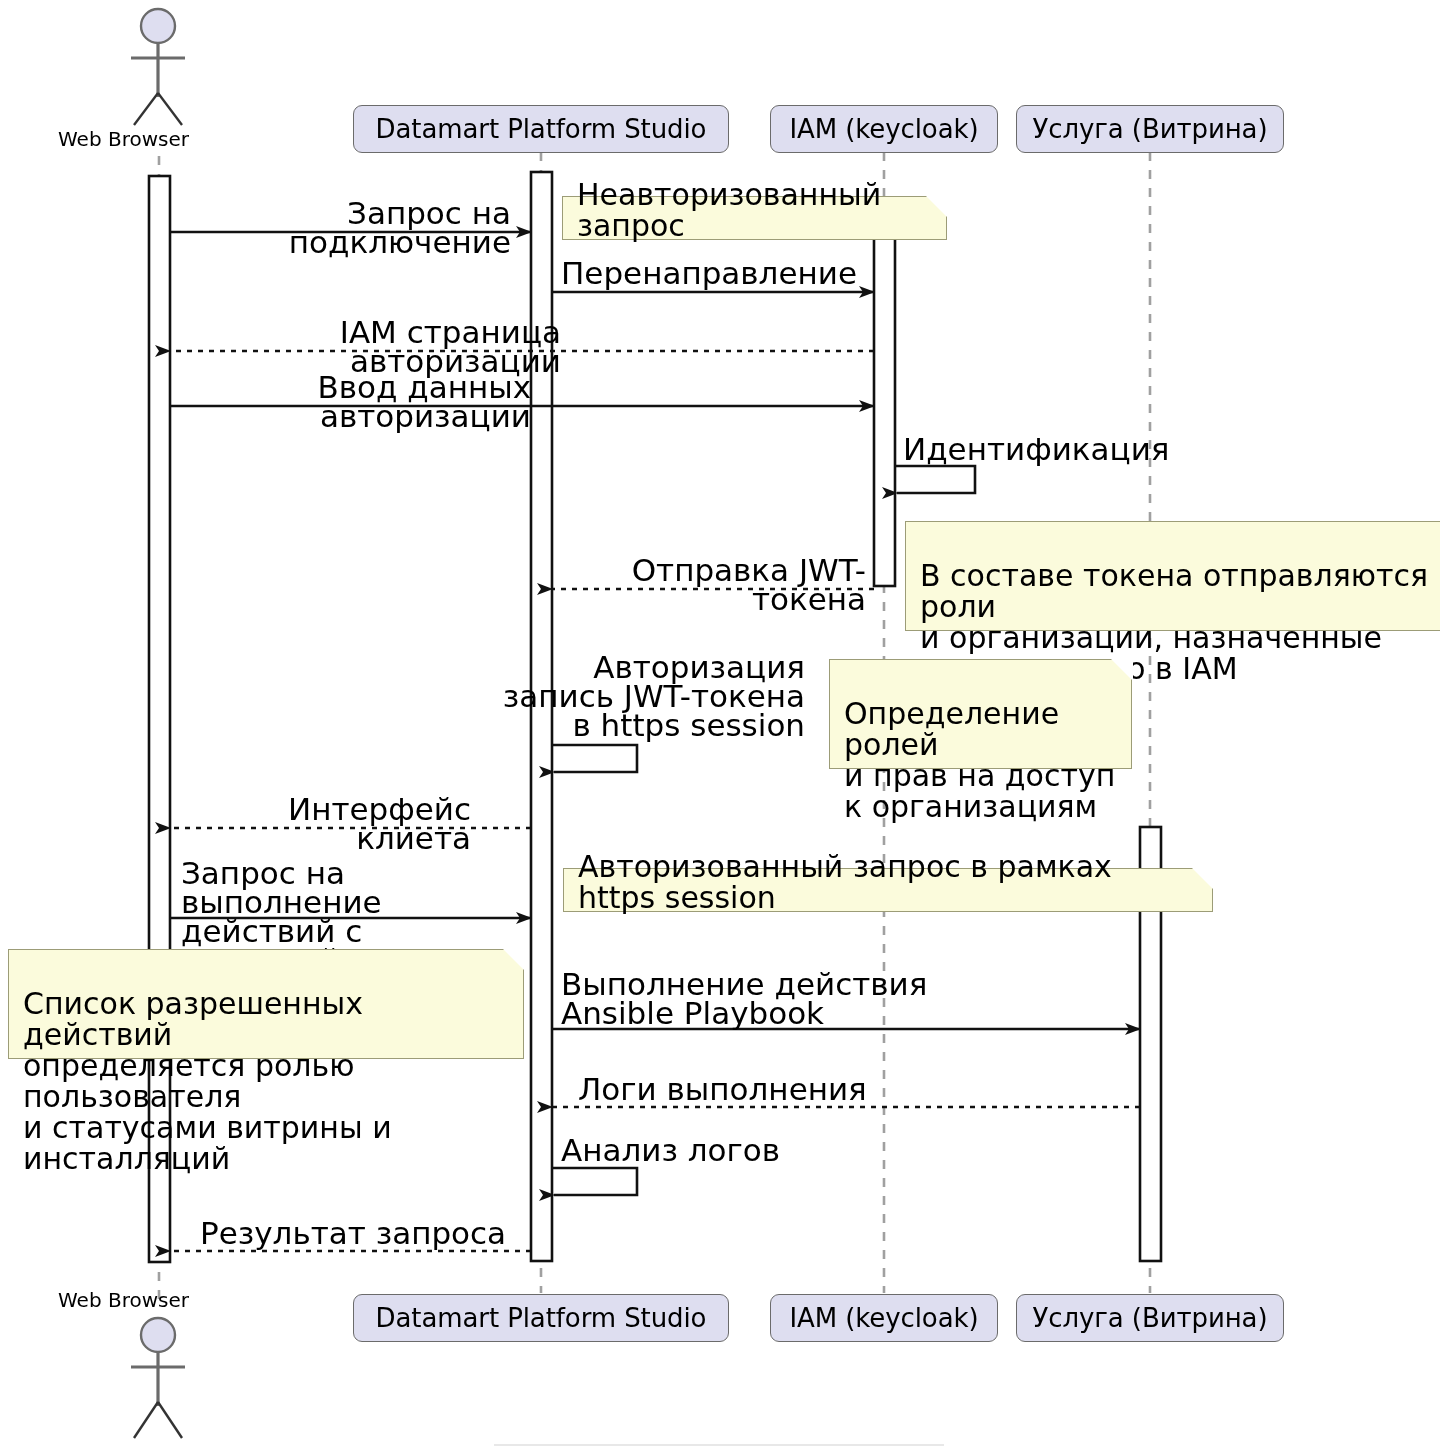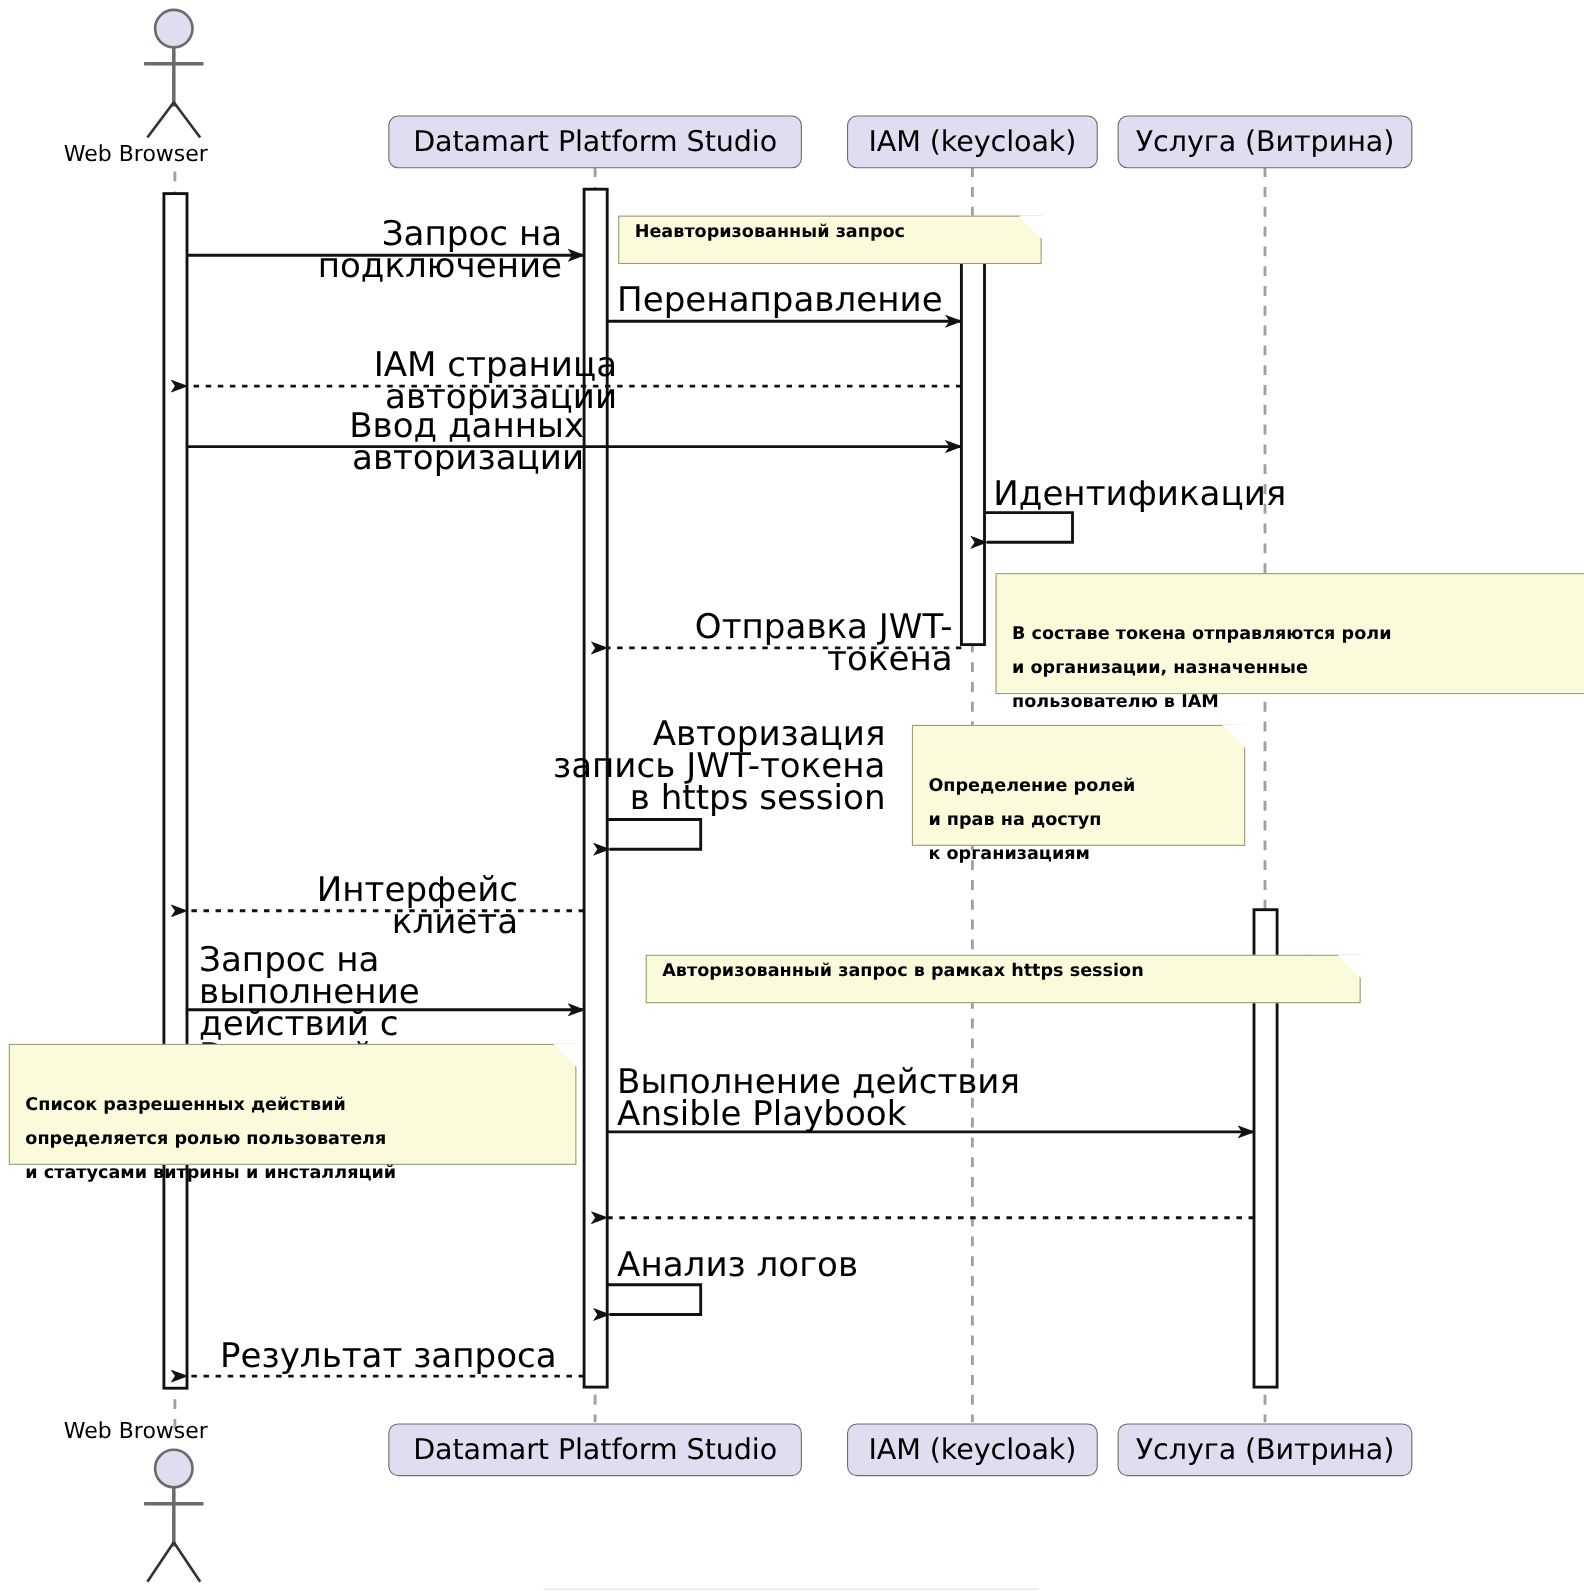--- a/index.html
+++ b/index.html
@@ -48,26 +48,25 @@
     color: #000000;
     white-space: nowrap;
   }
 
   
   .note {
     position: absolute;
     box-sizing: border-box;
     background: #FBFBDC;
     border: 1.5px solid #9c9c77;
-    font-size: 16px;
+    font-size: 30px;
     line-height: 31px;
     color: #000;
     padding: 7px 14px 24px 14px;
     white-space: pre-line;
-    font-weight: bold;
   }
   .note .fold {
     position: absolute;
     top: -1.5px;
     right: -1.5px;
     width: 0;
     height: 0;
     border-left: 22px solid transparent;
     border-top: 22px solid #ffffff;
   }
@@ -197,20 +196,21 @@
  в https session</div>
 
   <div class="msg right" style="left:181px; top:795px; width:290px;">Интерфейс клиета</div>
 
   <div class="msg left" style="left:181px; top:859px; width:340px;">Запрос на выполнение
 действий с Витриной</div>
 
   <div class="msg left" style="left:561px; top:970px; width:420px;">Выполнение действия
  Ansible Playbook</div>
 
+  <div class="msg left" style="left:578px; top:1075px; width:360px;">Логи выполнения</div>
 
   <div class="msg left" style="left:561px; top:1136px; width:300px;">Анализ логов</div>
 
   <div class="msg left" style="left:200px; top:1219px; width:320px;">Результат запроса</div>
 
   <div class="note" style="left:562px; top:196px; width:385px; height:44px; display:flex; align-items:center;">
     <span>Неавторизованный запрос</span>
     <span class="fold"></span>
   </div>
 
@@ -221,21 +221,21 @@
     <span class="fold"></span>
   </div>
 
   <div class="note" style="left:829px; top:659px; width:303px; height:110px;">
     <span>Определение ролей
 и прав на доступ
 к организациям</span>
     <span class="fold"></span>
   </div>
 
-  <div class="note" style="left:563px; top:868px; width:650px; height:44px; display:flex; align-items:center;margin-left:24px;">
+  <div class="note" style="left:563px; top:868px; width:650px; height:44px; display:flex; align-items:center;">
     <span>Авторизованный запрос в рамках https session</span>
     <span class="fold"></span>
   </div>
 
   <div class="note" style="left:8px; top:949px; width:516px; height:110px;">
     <span>Список разрешенных действий
 определяется ролью пользователя
 и статусами витрины и инсталляций</span>
     <span class="fold"></span>
   </div>

